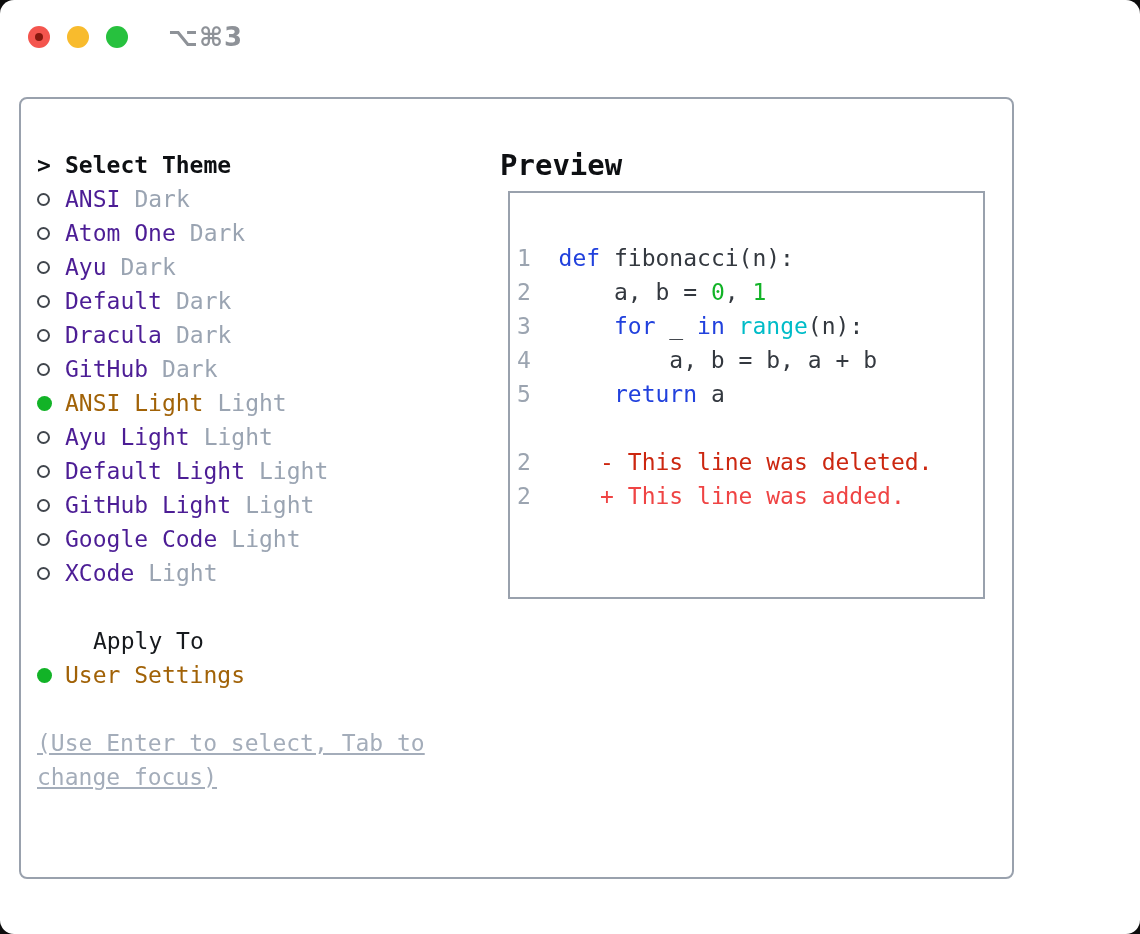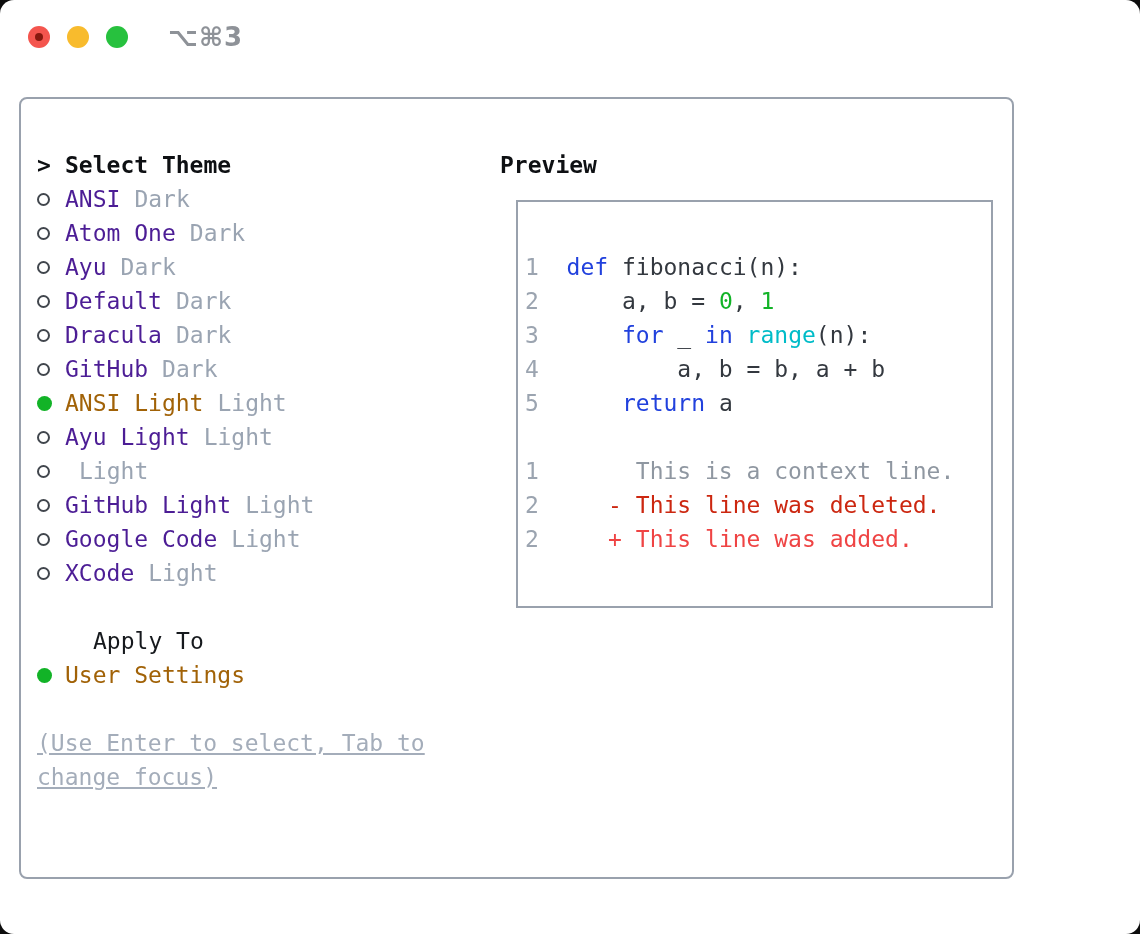--- a/index.html
+++ b/index.html
@@ -31,23 +31,23 @@
   .hdr { font-weight:bold; color:#0e1013; }
   .prompt { font-weight:bold; color:#0e1013; }
   .tname { color:#4c1d95; }
   .row.sel .tname { color:#a16207; }
   .tvariant { color:#9aa4b2; margin-left:14px; }
   .hdr2 { color:#16191d;margin-left:28px; }
   .row.help { color:#a4adba;text-decoration:underline; }
 
   
   .preview-label { position:absolute; left:479px; top:49px; height:34px; line-height:34px;
-                   font-size:23px; font-weight:bold; color:#0e1013; }
-  .preview-box { position:absolute; left:487px; top:101px; width:477px; height:408px;
-                 border:2px solid #99a1ad; background:#ffffff;margin-left:8px; }
+                   font-size:29px; font-weight:bold; color:#0e1013; }
+  .preview-box { position:absolute; left:487px; top:92px; width:477px; height:408px;
+                 border:2px solid #99a1ad; background:#ffffff; }
   .code { padding:48px 0 0 7px; font-size:23px; }
   .cline { height:34px; line-height:34px; white-space:pre; color:#33383f; }
   .ln { color:#9ba4b0; }
   .kw { color:#2141dd; }
   .num { color:#12b327; }
   .type { color:#00bcc8; }
   .ctx { color:#8f97a1; }
   .del { color:#cc2710; }
   .add { color:#ef4444;text-align:center; }
 </style>
@@ -108,20 +108,21 @@
           <span class="tname">ANSI Light</span>
           <span class="tvariant">Light</span>
         </div>
         <div class="row theme">
           <span class="marker"><span class="radio"></span></span>
           <span class="tname">Ayu Light</span>
           <span class="tvariant">Light</span>
         </div>
         <div class="row theme">
           <span class="marker"><span class="radio"></span></span>
+          <span class="tname">Default Light</span>
           <span class="tvariant">Light</span>
         </div>
         <div class="row theme">
           <span class="marker"><span class="radio"></span></span>
           <span class="tname">GitHub Light</span>
           <span class="tvariant">Light</span>
         </div>
         <div class="row theme">
           <span class="marker"><span class="radio"></span></span>
           <span class="tname">Google Code</span>
@@ -164,21 +165,20 @@
           <div class="cline"><span class="ln">2</span><span>      a, b = </span><span class="num">0</span><span>, </span><span class="num">1</span></div>
 
           <div class="cline"><span class="ln">3</span><span>      </span><span class="kw">for</span><span> _ </span><span class="kw">in</span><span> </span><span class="type">range</span><span>(n):</span></div>
 
           <div class="cline"><span class="ln">4</span><span>          a, b = b, a + b</span></div>
 
           <div class="cline"><span class="ln">5</span><span>      </span><span class="kw">return</span><span> a</span></div>
 
           <div class="cline"></div>
 
-          <div class="cline"><span class="ln">1</span><span class="ctx">       This is a context line.</span></div>
 
           <div class="cline"><span class="ln">2</span><span>     </span><span class="del">- This line was deleted.</span></div>
 
           <div class="cline"><span class="ln">2</span><span>     </span><span class="add">+ This line was added.</span></div>
 
         </div>
       </div>
 
     </div>
   </div>

